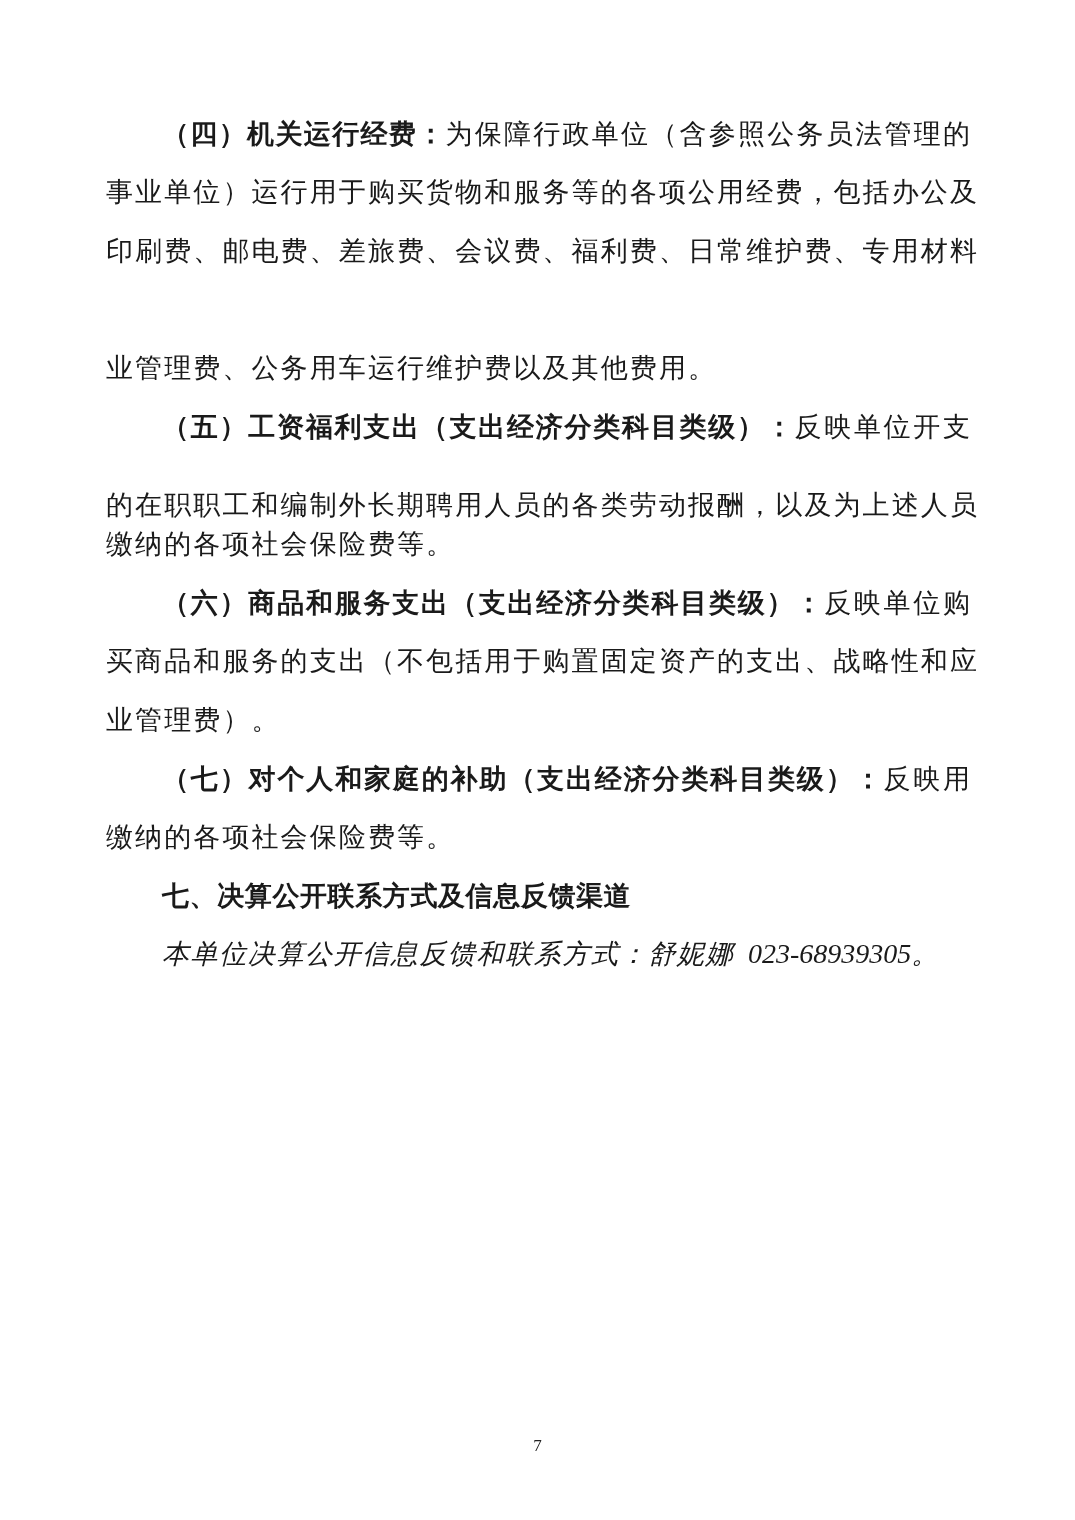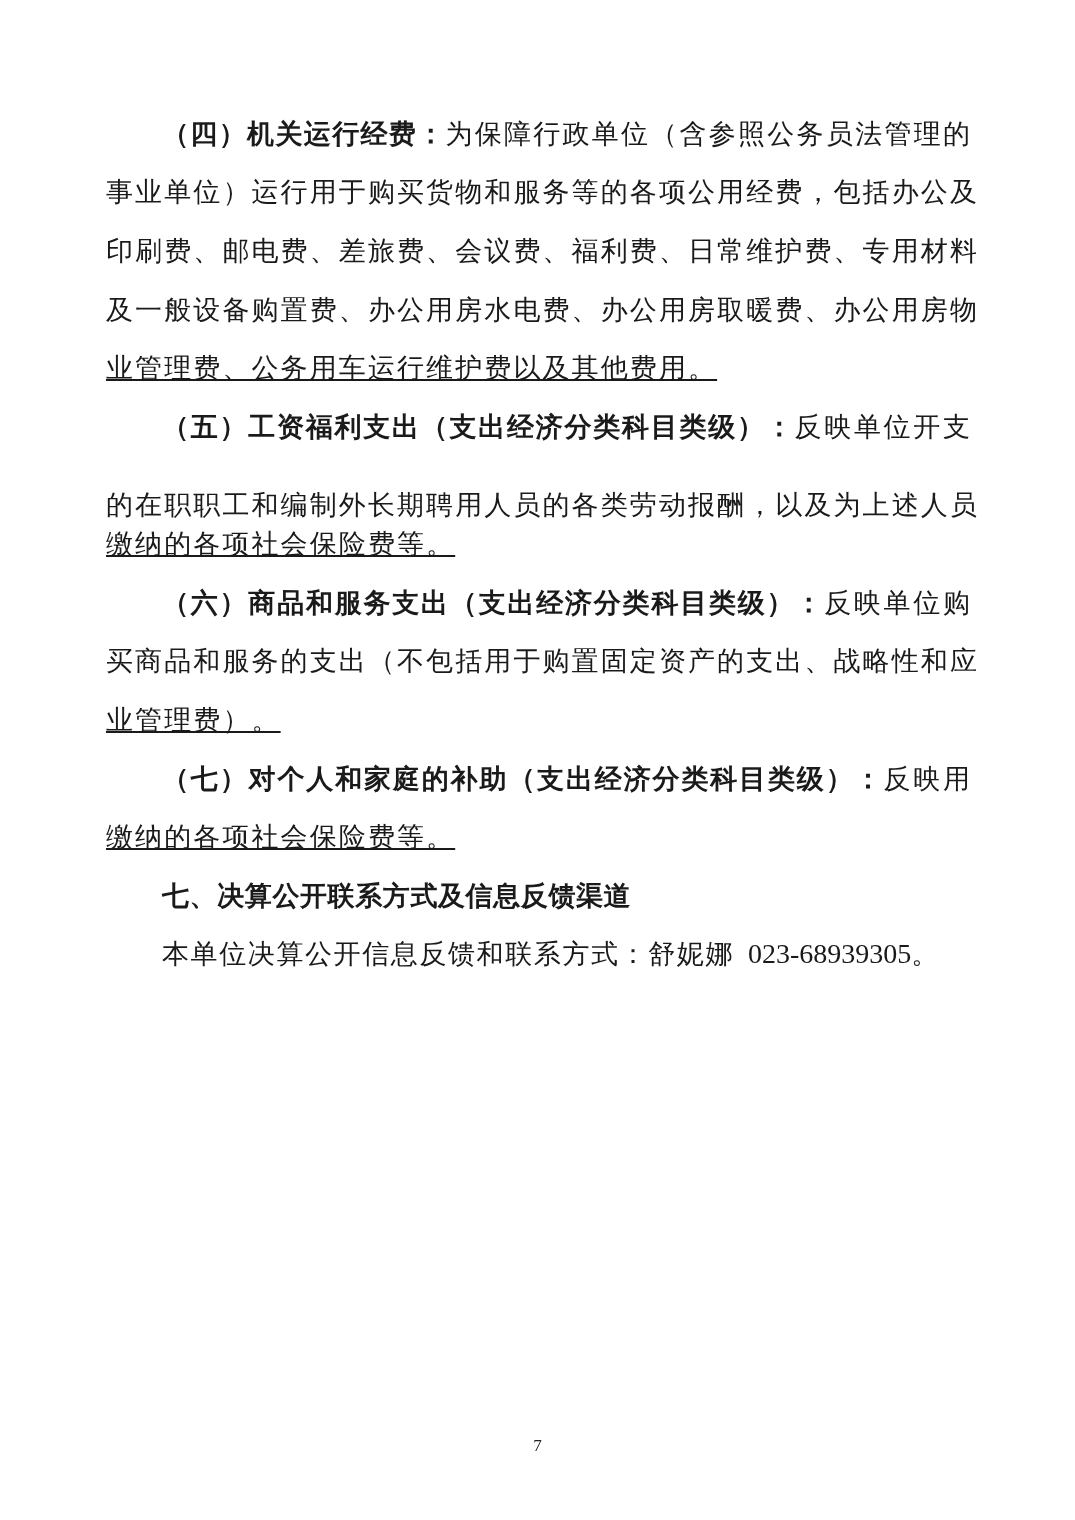--- a/index.html
+++ b/index.html
@@ -6,37 +6,36 @@
   body { width: 1075px; height: 1520px; position: relative; overflow: hidden;
          font-family: "DejaVu Serif", "Liberation Serif", serif; color: #1a1a1a; }
   .page { position: absolute; left: 0; top: 0; width: 1075px; height: 1520px; }
   .line { position: absolute; left: 106px; width: 866px; height: 40px;
           font-size: 27px; line-height: 40px; white-space: nowrap;
           letter-spacing: 2.1px; text-align: justify; text-align-last: justify; }
   .indent { left: 162px; width: 810px; }
   .b { font-family: "DejaVu Sans", "Liberation Sans", sans-serif; font-weight: bold; letter-spacing: 1.2px; }
   .heading { font-family: "DejaVu Sans", "Liberation Sans", sans-serif; font-weight: bold;
              text-align: right; text-align-last: left; letter-spacing: 0.6px; }
-  .noj { text-align: right; text-align-last: left; text-decoration: underline; }
-  .contact { text-align: center; text-align-last: left; letter-spacing: 1.6px; }
+  .noj { text-align: right; text-align-last: left; }
+  .contact { text-align: center; text-align-last: left; letter-spacing: 1.6px; font-style: italic; }
   .num { font-family: "Liberation Serif", "DejaVu Serif", serif; letter-spacing: 0; font-size: 28px; }
   .page-number { position: absolute; left: 0; width: 1075px; top: 1436px; text-align: center;
                  font-family: "Liberation Serif", serif; font-size: 17px; color: #222; }
 </style>
 </head>
 <body>
 
 <div class="page">
 
   <div class="line indent" style="top:114px;">
     <span class="b">（四）机关运行经费：</span><span>为保障行政单位（含参照公务员法管理的</span>
   </div>
   <div class="line" style="top:172px;">事业单位）运行用于购买货物和服务等的各项公用经费，包括办公及</div>
   <div class="line" style="top:231px;">印刷费、邮电费、差旅费、会议费、福利费、日常维护费、专用材料</div>
-  <div class="line" style="top:290px;">及一般设备购置费、办公用房水电费、办公用房取暖费、办公用房物</div>
   <div class="line noj" style="top:348px;">业管理费、公务用车运行维护费以及其他费用。</div>
 
   <div class="line indent" style="top:407px;">
     <span class="b">（五）工资福利支出（支出经济分类科目类级）：</span><span>反映单位开支</span>
   </div>
   <div class="line" style="top:485px;">的在职职工和编制外长期聘用人员的各类劳动报酬，以及为上述人员</div>
   <div class="line indent" style="top:583px;">
     <span class="b">（六）商品和服务支出（支出经济分类科目类级）：</span><span>反映单位购</span>
   </div>
 

